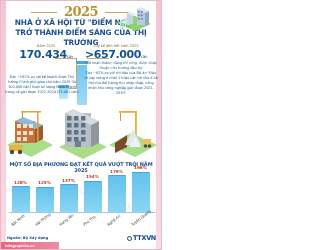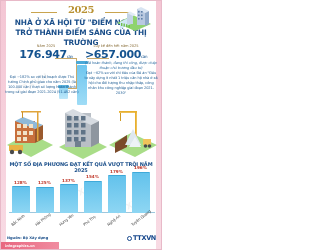--- a/index.html
+++ b/index.html
@@ -19,21 +19,21 @@
 
   
   .rail { position: absolute; top: 0; bottom: 0; width: 5px; background: linear-gradient(180deg,#f4c6d4,#f8dbe4); }
   .rail.left { left: 0; }
   .rail.right { right: 0; }
 
   
   .year {
     position: absolute; left: 0; right: 0; top: 3px;
     text-align: center;
-    font-size: 10px; font-weight: bold;
+    font-size: 13px; font-weight: bold;
     color: #b99234;
     letter-spacing: -0.5px;
     font-family: "DejaVu Serif", "Liberation Serif", serif;
   }
   .year::before, .year::after {
     content: ""; position: absolute; top: 8px; width: 26px; height: 1px;
     background: #c9a44e;
   }
   .year::before { left: 30px; }
   .year::after { right: 30px; }
@@ -195,21 +195,21 @@
       <rect x="10.5" y="18.6" width="1.4" height="3"></rect>
       <rect x="13" y="19.2" width="1.4" height="3"></rect>
       <rect x="15.5" y="19.8" width="1.4" height="3"></rect>
     </g>
   </svg>
 
   <div class="stats">
     <div class="stat left">
       <div class="stat-label">Năm 2025</div>
       <div class="stat-val">
-        <span>176.947</span><span class="stat-unit">căn</span>
+        <span>170.434</span><span class="stat-unit">căn</span>
       </div>
     </div>
     <div class="stat right">
       <div class="stat-label">Lũy kế đến hết năm 2025</div>
       <div class="stat-val">
         <span>&gt;657.000</span><span class="stat-unit">căn</span>
       </div>
     </div>
   </div>
 

